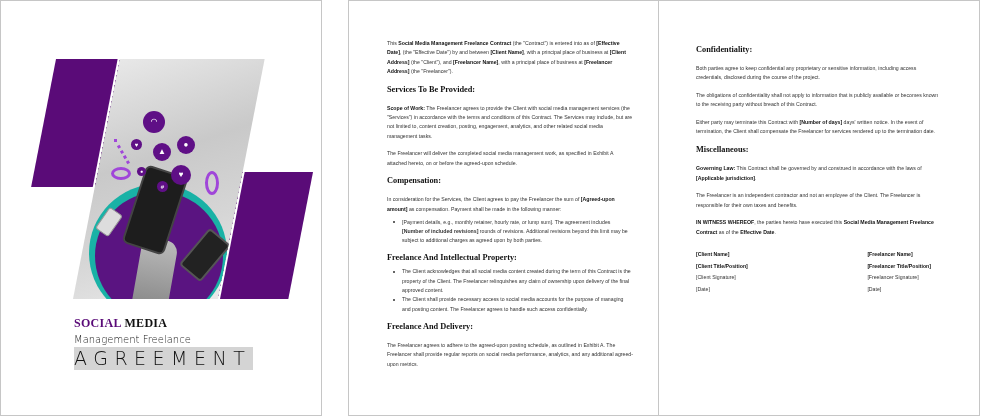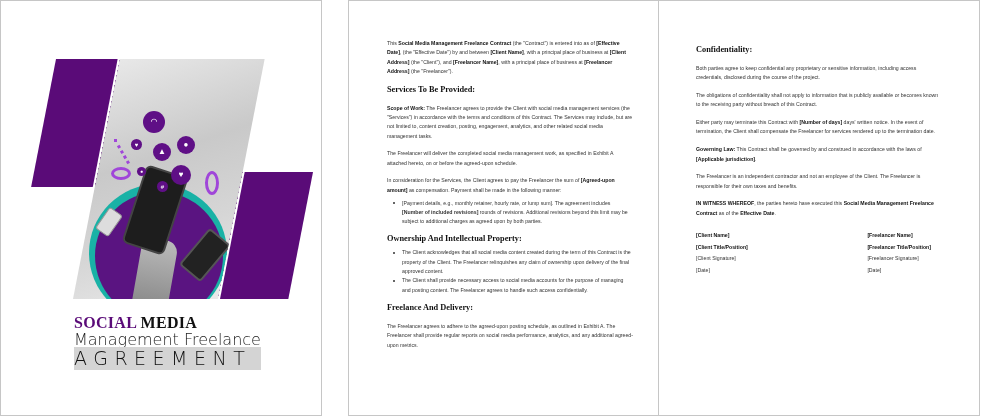--- a/index.html
+++ b/index.html
@@ -30,25 +30,25 @@
   #b-chat{left:104px;top:77px;width:18px;height:18px;}
   #b-heart{left:98px;top:106px;width:20px;height:20px;}
   #b-user{left:64px;top:108px;width:9px;height:9px;font-size:5px;}
   #b-hash{left:84px;top:122px;width:11px;height:11px;font-size:6px;}
   .squig{position:absolute;border:3px solid #a046d9;border-radius:50%;}
   #ring-left{left:38px;top:108px;width:14px;height:7px;}
   #ring-right{left:132px;top:112px;width:8px;height:18px;}
   #wave{position:absolute;left:46px;top:74px;width:18px;height:28px;border-left:3px dotted #a046d9;transform:rotate(-30deg);}
 
   #cover-title{position:absolute;left:73px;top:314px;width:210px;}
-  #t1{font-family:"Liberation Serif",serif;font-weight:bold;font-size:16px;line-height:16px;letter-spacing:0.3px;white-space:nowrap;}
+  #t1{font-family:"Liberation Serif",serif;font-weight:bold;font-size:12px;line-height:16px;letter-spacing:0.3px;white-space:nowrap;}
   #t1 .purple{color:#5a0b78;}
   #t1 .black{color:#111;}
-  #t2{font-family:"DejaVu Sans",sans-serif;font-size:16px;line-height:15px;color:#222;font-weight:300;white-space:nowrap;margin-top:1px;}
-  #t3{display:inline-block;background:#d4d4d4;font-family:"DejaVu Sans",sans-serif;font-size:19px;line-height:23px;letter-spacing:6.5px;color:#111;font-weight:300;padding-right:10px;white-space:nowrap;}
+  #t2{font-family:"DejaVu Sans",sans-serif;font-size:10px;line-height:15px;color:#222;font-weight:300;white-space:nowrap;margin-top:1px;}
+  #t3{display:inline-block;background:#d4d4d4;font-family:"DejaVu Sans",sans-serif;font-size:19px;line-height:23px;letter-spacing:6.5px;color:#111;font-weight:300;padding-right:2px;white-space:nowrap;}
 
   
   .content{position:absolute;left:38px;right:36px;top:38px;font-family:"Liberation Sans",sans-serif;color:#333;}
   #p3 .content{top:44px;left:37px;}
   .para{font-size:5.2px;line-height:9.3px;margin:0 0 8.5px 0;color:#333;}
   .para b{color:#111;}
   h3.sect{font-family:"Liberation Serif",serif;font-weight:bold;font-size:8.3px;line-height:10px;margin:0 0 9px 0;color:#111;}
   ul.bul{margin:-5px 0 8px 0;padding:0 0 0 15px;font-size:5.2px;line-height:9.3px;list-style:none;}
   ul.bul li{position:relative;padding-left:0;}
   ul.bul li::before{content:"";position:absolute;left:-9px;top:3.8px;width:2px;height:2px;background:#333;border-radius:50%;}
@@ -97,44 +97,46 @@
 <div class="page" id="p2">
   <div class="content">
     <p class="para">
       <span>This </span><b>Social Media Management Freelance Contract</b><span> (the "Contract") is entered into as of </span><b>[Effective Date]</b><span>, (the "Effective Date") by and between </span><b>[Client Name]</b><span>, with a principal place of business at </span><b>[Client Address]</b><span> (the "Client"), and </span><b>[Freelancer Name]</b><span>, with a principal place of business at </span><b>[Freelancer Address]</b><span> (the "Freelancer").</span>
     </p>
 
     <h3 class="sect">Services To Be Provided:</h3>
     <p class="para"><b>Scope of Work:</b><span> The Freelancer agrees to provide the Client with social media management services (the "Services") in accordance with the terms and conditions of this Contract. The Services may include, but are not limited to, content creation, posting, engagement, analytics, and other related social media management tasks.</span></p>
     <p class="para">The Freelancer will deliver the completed social media management work, as specified in Exhibit A attached hereto, on or before the agreed-upon schedule.</p>
 
+    <h3 class="sect">Compensation:</h3>
     <p class="para"><span>In consideration for the Services, the Client agrees to pay the Freelancer the sum of </span><b>[Agreed-upon amount]</b><span> as compensation. Payment shall be made in the following manner:</span></p>
     <ul class="bul">
       <li><span>[Payment details, e.g., monthly retainer, hourly rate, or lump sum]. The agreement includes </span><b>[Number of included revisions]</b><span> rounds of revisions. Additional revisions beyond this limit may be subject to additional charges as agreed upon by both parties.</span></li>
     </ul>
 
-    <h3 class="sect">Ownership And Intellectual Property:</h3>
+    <h3 class="sect">Freelance And Intellectual Property:</h3>
     <ul class="bul">
       <li>The Client acknowledges that all social media content created during the term of this Contract is the property of the Client. The Freelancer relinquishes any claim of ownership upon delivery of the final approved content.</li>
       <li>The Client shall provide necessary access to social media accounts for the purpose of managing and posting content. The Freelancer agrees to handle such access confidentially.</li>
     </ul>
 
     <h3 class="sect">Freelance And Delivery:</h3>
     <p class="para">The Freelancer agrees to adhere to the agreed-upon posting schedule, as outlined in Exhibit A. The Freelancer shall provide regular reports on social media performance, analytics, and any additional agreed-upon metrics.</p>
   </div>
 </div>
 
 <div class="page" id="p3">
   <div class="content">
     <h3 class="sect">Confidentiality:</h3>
     <p class="para">Both parties agree to keep confidential any proprietary or sensitive information, including access credentials, disclosed during the course of the project.</p>
     <p class="para">The obligations of confidentiality shall not apply to information that is publicly available or becomes known to the receiving party without breach of this Contract.</p>
 
     <p class="para"><span>Either party may terminate this Contract with </span><b>[Number of days]</b><span> days' written notice. In the event of termination, the Client shall compensate the Freelancer for services rendered up to the termination date.</span></p>
 
+    <h3 class="sect">Miscellaneous:</h3>
     <p class="para"><b>Governing Law:</b><span> This Contract shall be governed by and construed in accordance with the laws of </span><b>[Applicable jurisdiction]</b><span>.</span></p>
     <p class="para">The Freelancer is an independent contractor and not an employee of the Client. The Freelancer is responsible for their own taxes and benefits.</p>
     <p class="para"><b>IN WITNESS WHEREOF</b><span>, the parties hereto have executed this </span><b>Social Media Management Freelance Contract</b><span> as of the </span><b>Effective Date</b><span>.</span></p>
 
     <div class="sig">
       <div class="col">
         <div class="bold">[Client Name]</div>
         <div class="bold">[Client Title/Position]</div>
         <div>[Client Signature]</div>
         <div>[Date]</div>

